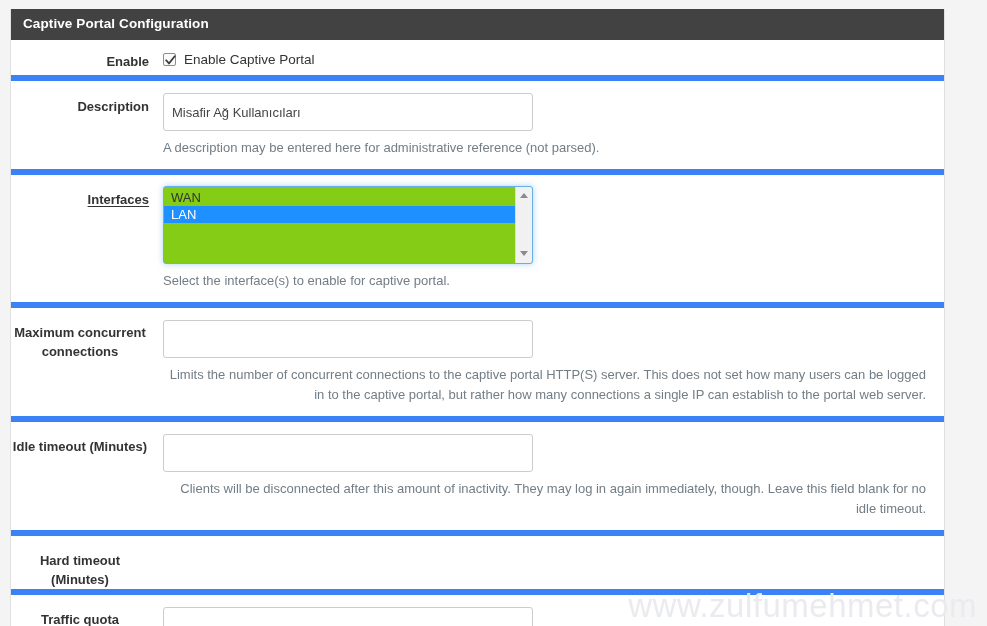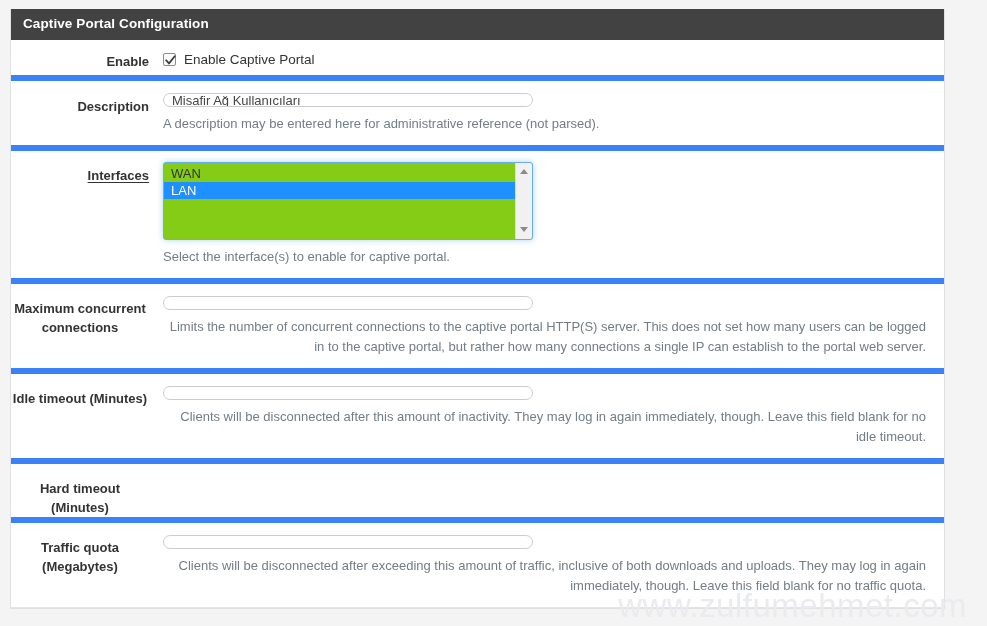--- a/index.html
+++ b/index.html
@@ -88,24 +88,24 @@
   .row-interfaces .col-label  { padding-top: 15px; }
   .row-interfaces .col-field  { padding-top: 11px; padding-bottom: 12px; }
 
   .row-std .col-label  { padding-top: 15px; text-align: center; }
   .row-std .col-field  { padding-top: 12px; padding-bottom: 12px; }
 
   
   .text-input {
     display: block;
     width: 370px;
-    height: 14px;
+    height: 38px;
     box-sizing: border-box;
     border: 1px solid #cccccc;
-    border-radius: 13px;
+    border-radius: 3px;
     background: #ffffff;
     padding: 3px 8px;
     font-family: "Liberation Sans", sans-serif;
     font-size: 13px;
     color: #464646;
     outline: none;
   }
 
   .help-block {
     color: #737d85;
@@ -199,21 +199,21 @@
     width: 0; height: 0;
     border-left: 4px solid transparent;
     border-right: 4px solid transparent;
   }
   .tri.up   { border-bottom: 5px solid #8a8a8a; }
   .tri.down { border-top: 5px solid #8a8a8a; }
 
   
   .watermark {
     position: absolute;
-    right: 20px;
+    right: 10px;
     bottom: 1px;
     font-size: 33px;
     color: #e9ebee;
     font-family: "Liberation Sans", sans-serif;
     letter-spacing: 0.5px;
     white-space: nowrap;
     pointer-events: none;
     z-index: 5;
   }
 </style>

